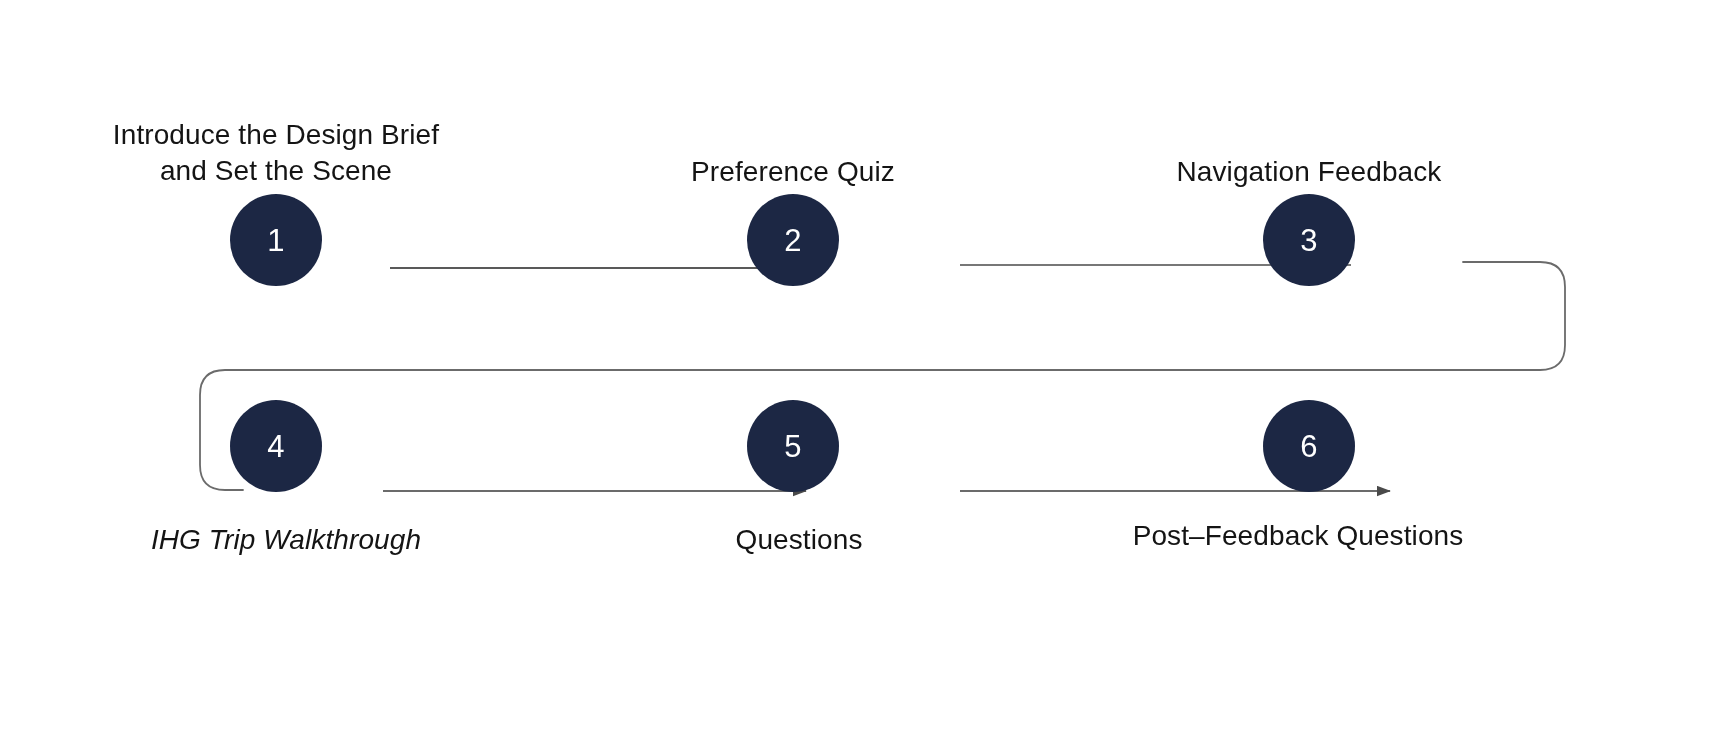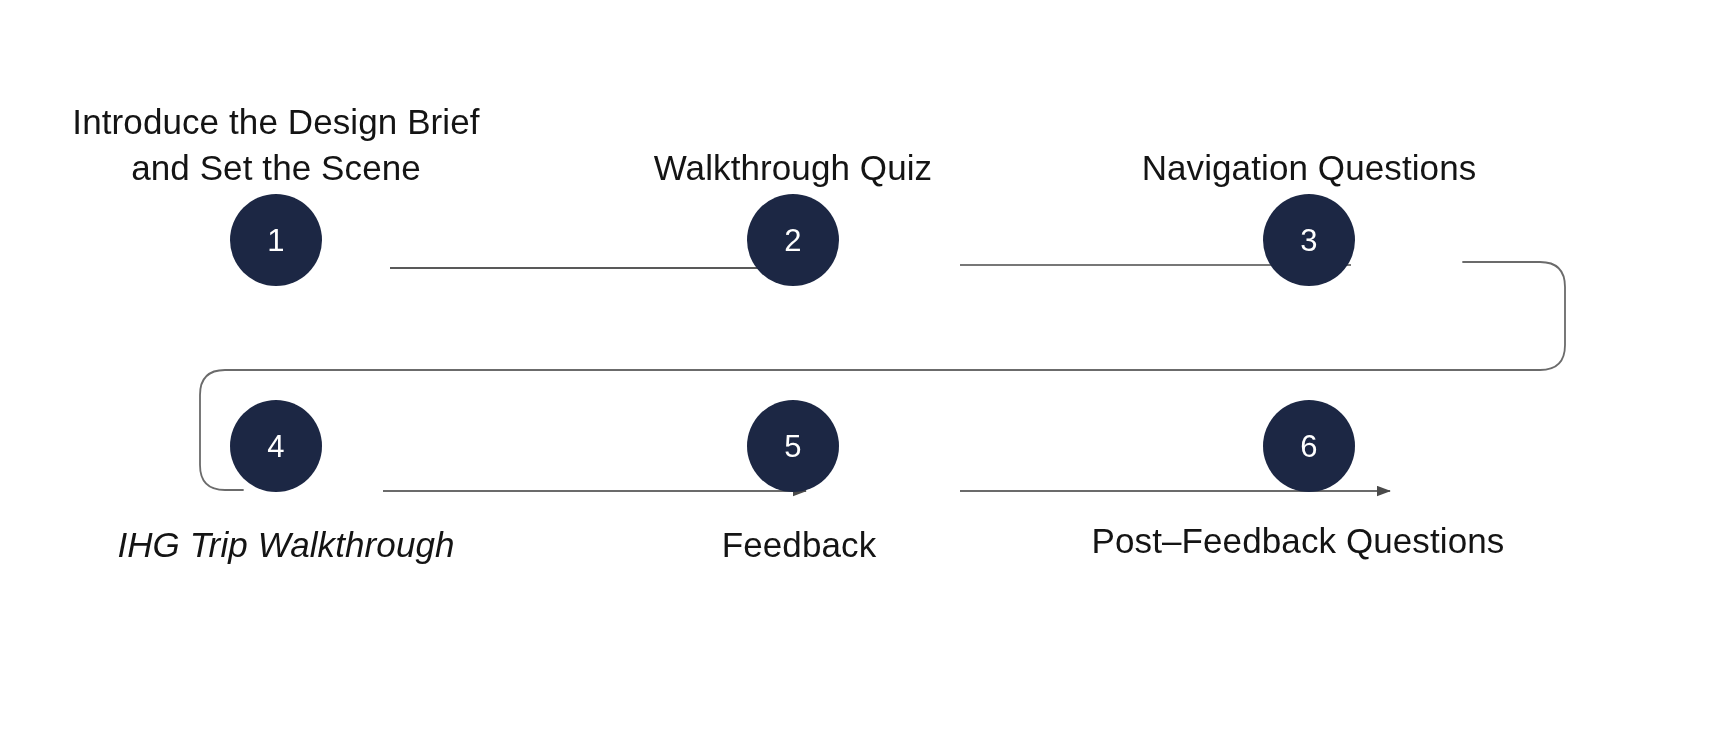--- a/index.html
+++ b/index.html
@@ -37,21 +37,21 @@
     align-items: center;
     justify-content: center;
     font-size: 31px;
     font-weight: 400;
     letter-spacing: 0.2px;
     line-height: 1;
   }
   .node-label {
     position: absolute;
     color: #141414;
-    font-size: 35px;
+    font-size: 28px;
     font-weight: 400;
     line-height: 1.3;
     text-align: center;
     white-space: pre-line;
     letter-spacing: 0.1px;
   }
   .label-above { transform: translate(-50%, -100%); }
   .label-below { transform: translate(-50%, 0); }
 </style>
 </head>
@@ -85,38 +85,38 @@
 
     <line x1="960" y1="491" x2="1390" y2="491" stroke="#6b6b6b" stroke-width="1.8" marker-end="url(#arrowhead)"></line>
   </svg>
 
   <div class="node-label label-above" style="left:276px; top:190px; width:520px;">Introduce the Design Brief
 and Set the Scene</div>
   <div class="node" style="left:230px; top:194px;">
     <span>1</span>
   </div>
 
-  <div class="node-label label-above" style="left:793px; top:190px; width:520px;">Walkthrough Quiz</div>
+  <div class="node-label label-above" style="left:793px; top:190px; width:520px;">Preference Quiz</div>
   <div class="node" style="left:747px; top:194px;">
     <span>2</span>
   </div>
 
-  <div class="node-label label-above" style="left:1309px; top:190px; width:560px;">Navigation Questions</div>
+  <div class="node-label label-above" style="left:1309px; top:190px; width:560px;">Navigation Feedback</div>
   <div class="node" style="left:1263px; top:194px;">
     <span>3</span>
   </div>
 
   <div class="node" style="left:230px; top:400px;">
     <span>4</span>
   </div>
   <div class="node-label label-below" style="left:286px; top:522px; width:560px;font-style:italic;">IHG Trip Walkthrough</div>
 
   <div class="node" style="left:747px; top:400px;">
     <span>5</span>
   </div>
-  <div class="node-label label-below" style="left:799px; top:522px; width:520px;">Feedback</div>
+  <div class="node-label label-below" style="left:799px; top:522px; width:520px;">Questions</div>
 
   <div class="node" style="left:1263px; top:400px;">
     <span>6</span>
   </div>
   <div class="node-label label-below" style="left:1298px; top:518px; width:620px;">Post–Feedback Questions</div>
 
 </div>
 
 </body></html>

